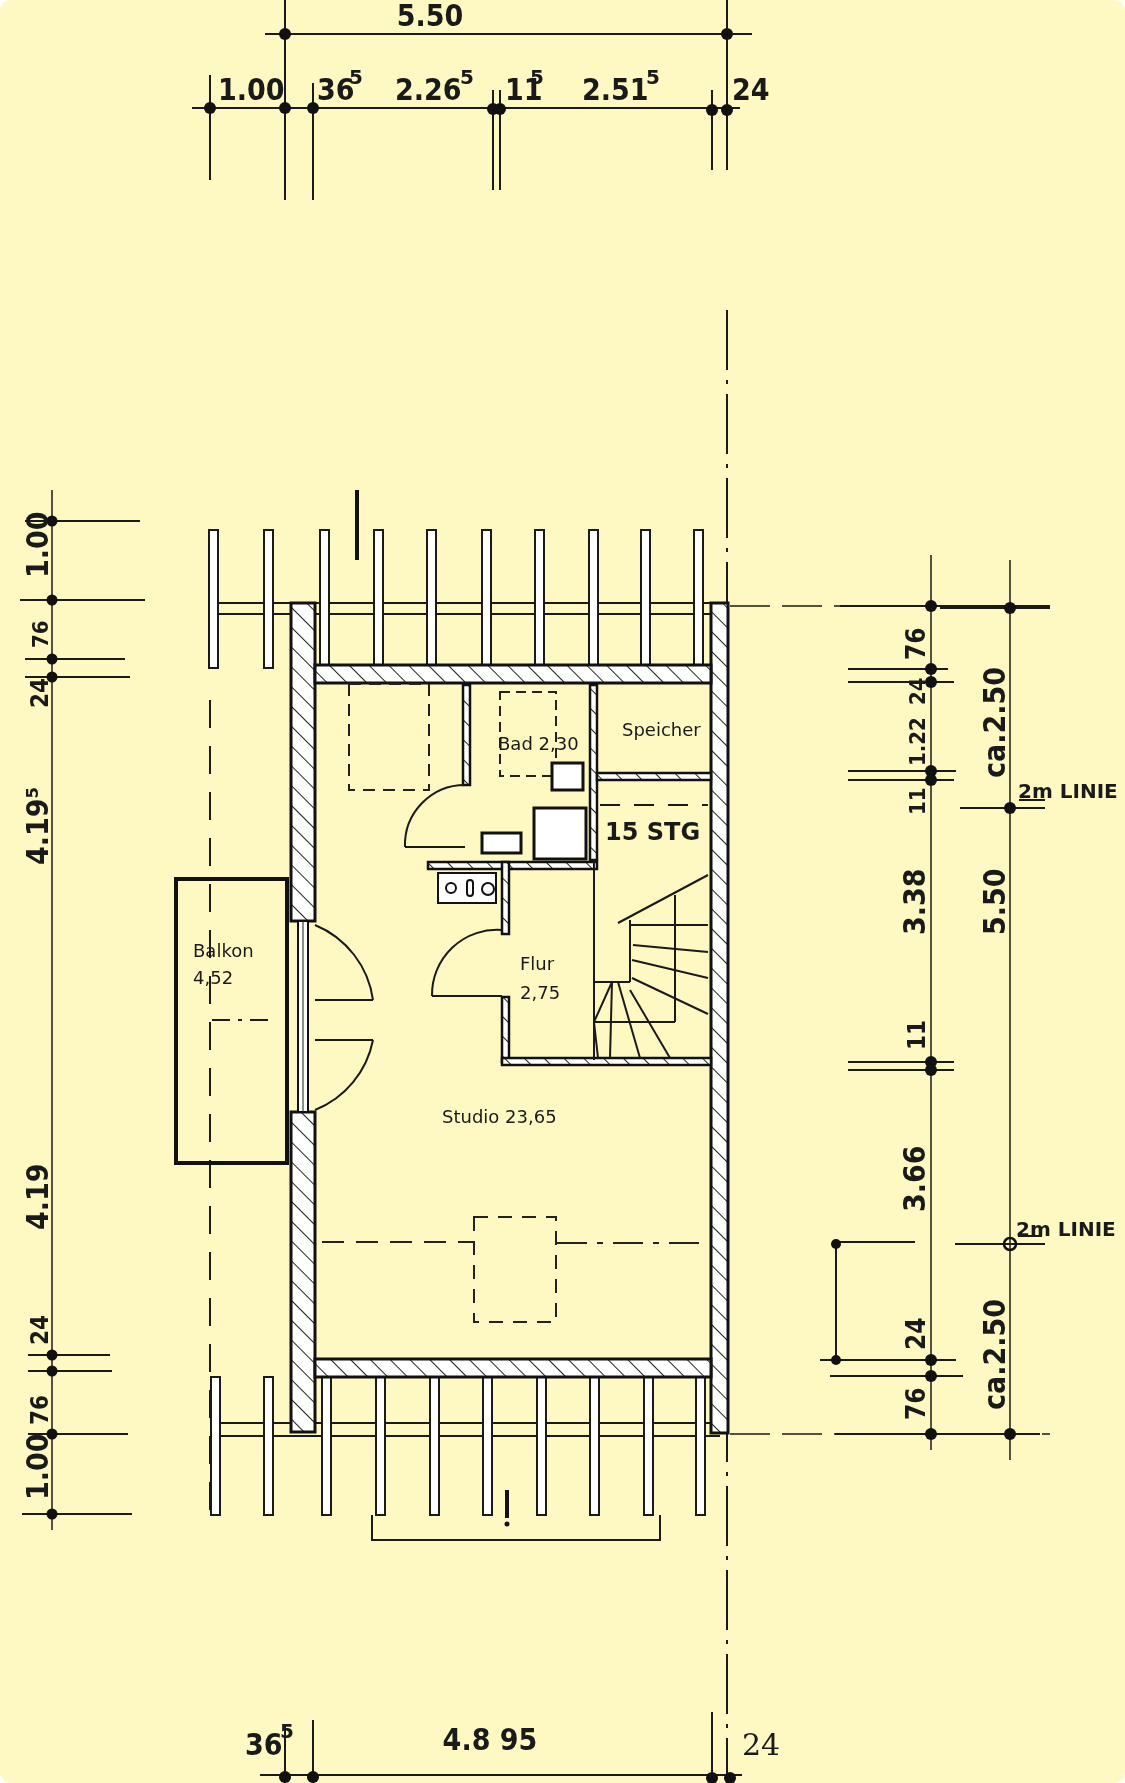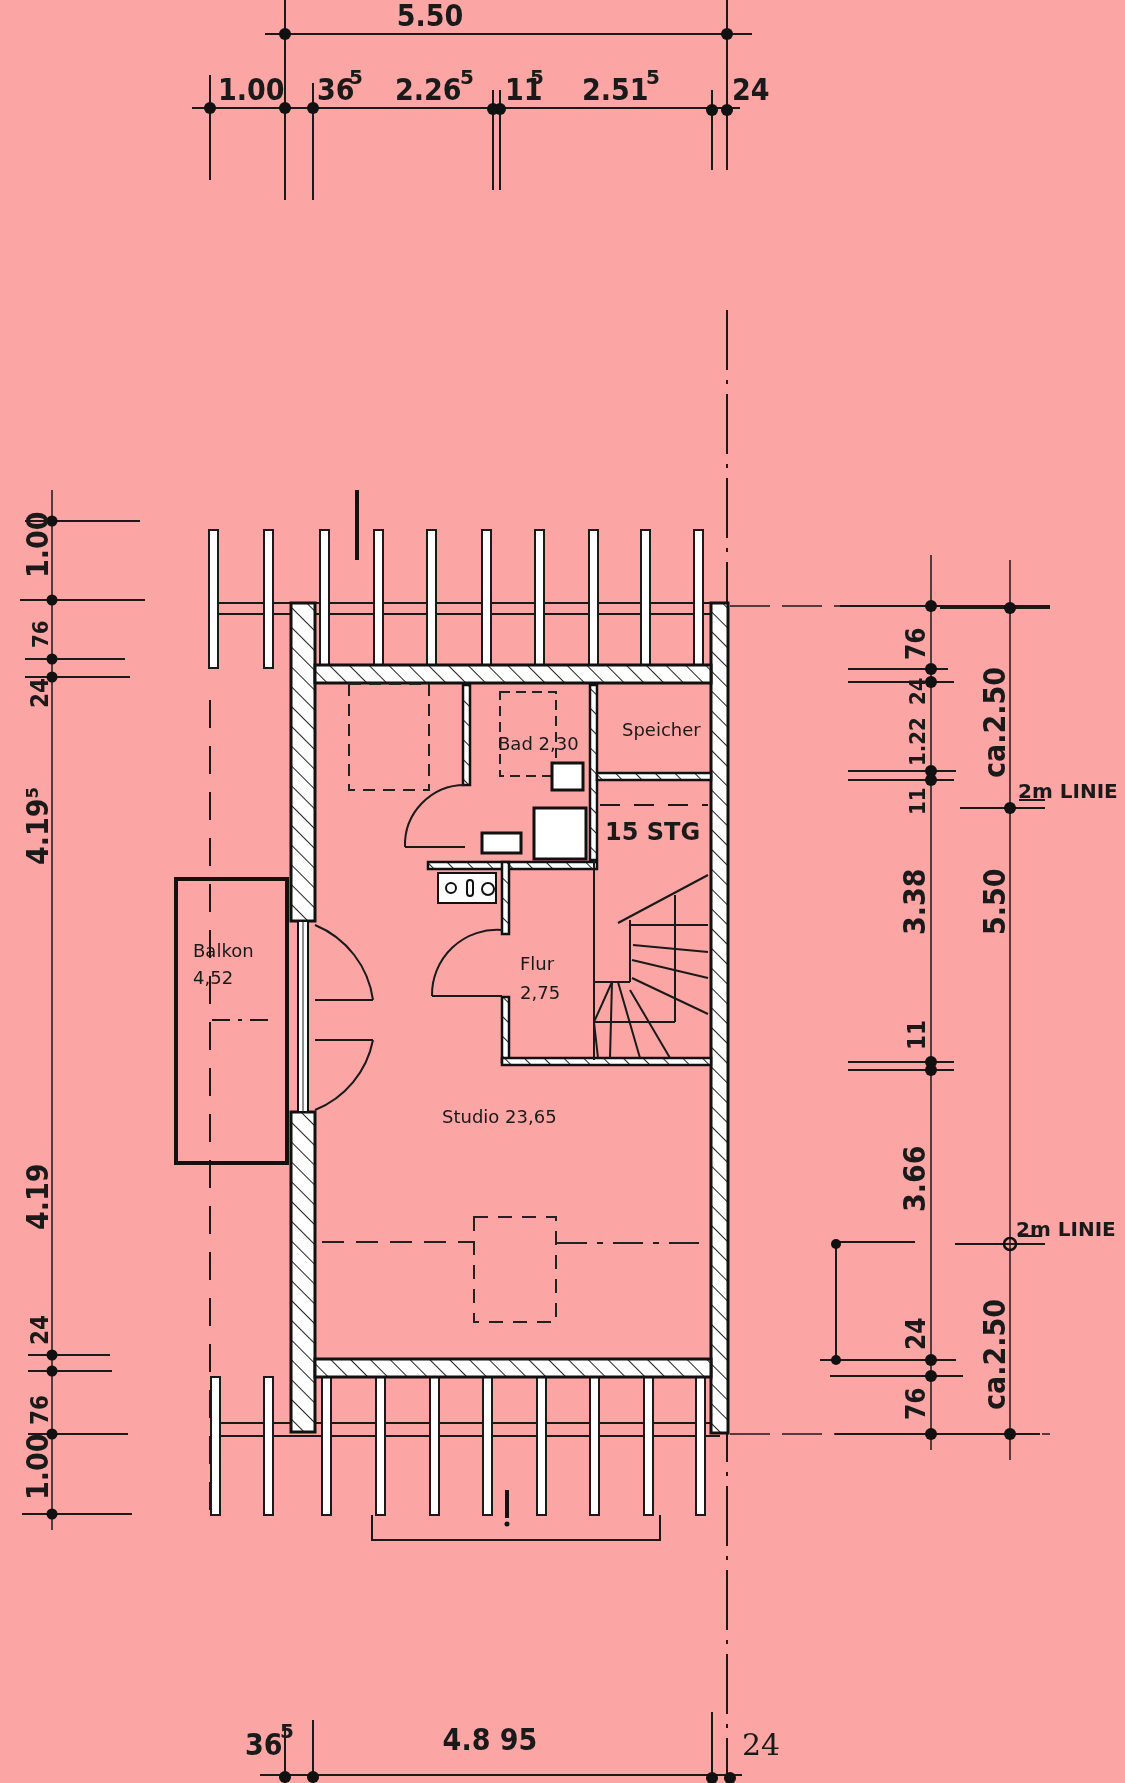--- a/index.html
+++ b/index.html
@@ -1,16 +1,16 @@
 <!DOCTYPE html>
 <html><head>
 <meta charset="utf-8">
 <style>
   html, body { margin:0; padding:0; background:#ffffff; }
-  #canvas { position:relative; width:1125px; height:1783px; background:#fca5a5; overflow:hidden; }
+  #canvas { position:relative; width:1125px; height:1783px; background:#fef9c3; overflow:hidden;border-radius:11px; }
   svg { position:absolute; left:0; top:0; }
   .dimtxt { font-family:"DejaVu Sans Condensed","DejaVu Sans", sans-serif; font-size:30px; fill:#1a1a1a; font-weight:bold; }
   .dimsup { font-family:"DejaVu Sans", sans-serif; font-size:20px; fill:#1a1a1a; font-weight:bold; }
   .roomtxt { font-family:"DejaVu Sans", sans-serif; font-size:18px; fill:#1a1a1a; }
   .stg { font-family:"DejaVu Sans", sans-serif; font-size:24px; fill:#1a1a1a; font-weight:bold; }
   .linie { font-family:"DejaVu Sans", sans-serif; font-size:20px; fill:#1a1a1a; font-weight:bold; }
   .ln { stroke:#1a1a1a; fill:none; }
 </style>
 </head>
 <body>

